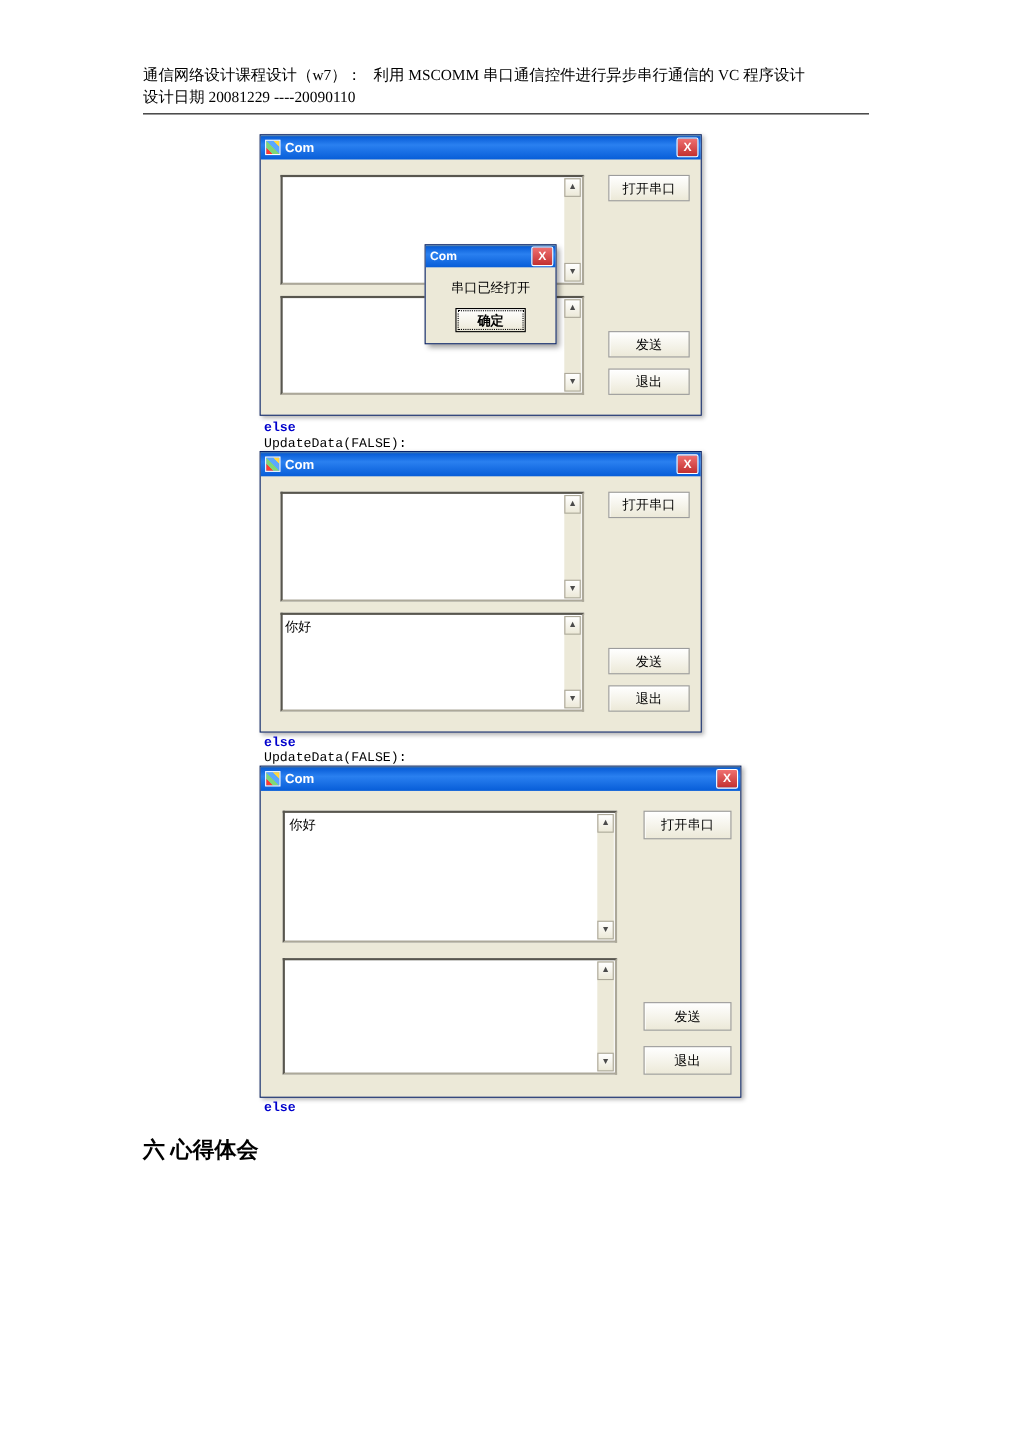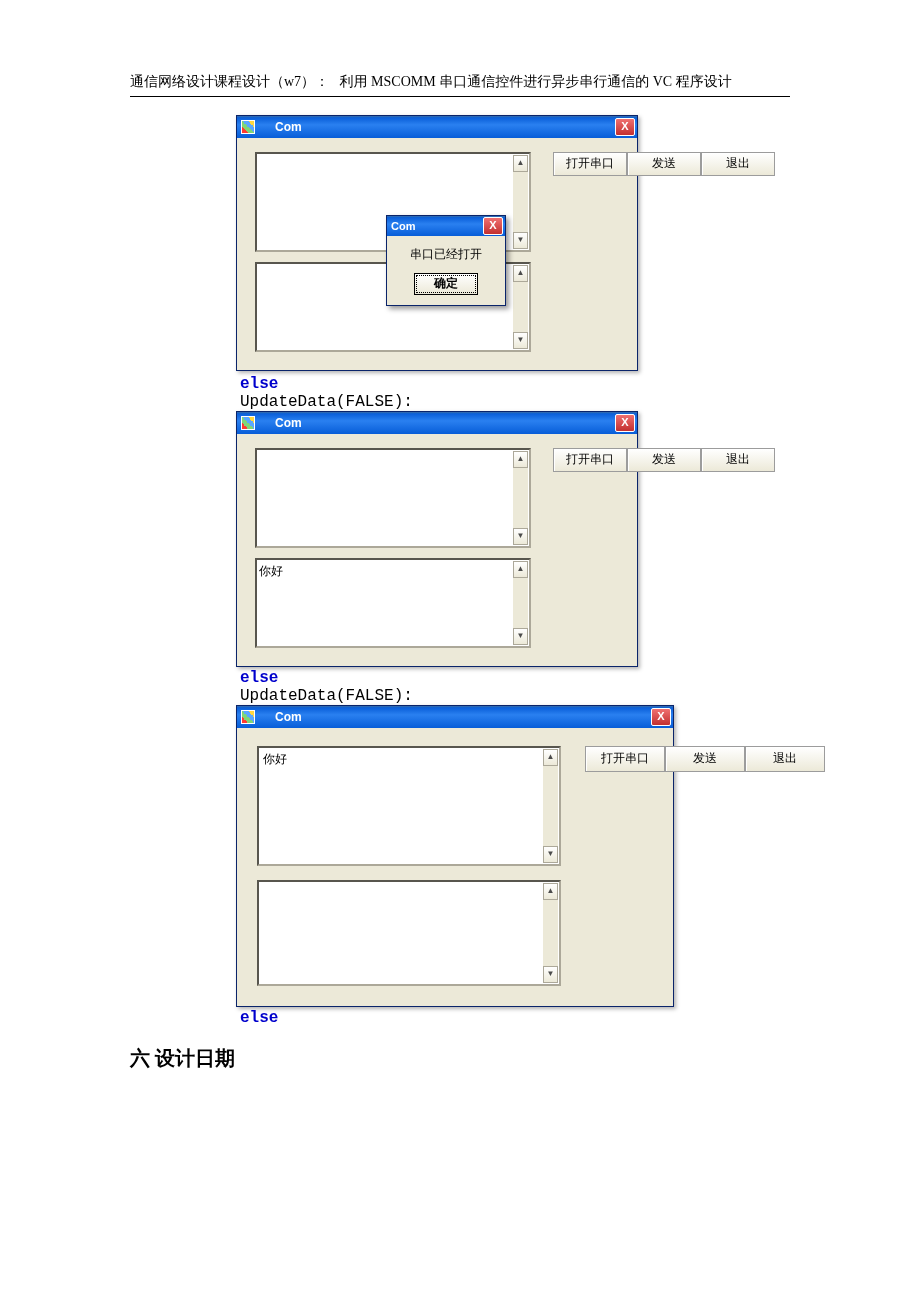--- a/index.html
+++ b/index.html
@@ -14,61 +14,60 @@
     margin:0 auto;
     padding:60px 130px 60px 130px;
     box-sizing:border-box;
   }
   .header {
     border-bottom:1px solid #000;
     padding-bottom:4px;
     margin-bottom:18px;
     line-height:1.4;
   }
-  .header .line1 { white-space:pre;margin-top:12px; }
+  .header .line1 { white-space:pre; }
   .header .line2 { }
   .caption { margin:6px 0 4px 0; }
   .para-indent { text-indent:2em; margin-top:14px; line-height:1.6; }
   .section-head { font-weight:bold; font-size:20px; margin-top:18px; }
 
   
   .win-wrap { margin-left:106px; position:relative; }
-  .code-line { font-family: "Courier New",monospace; font-size:16px; margin-left:4px; }
+  .code-line { font-family: "Courier New",monospace; font-size:12px; margin-left:4px; }
   .code-blue { color:#0000cc; font-weight:bold; }
   .win {
     border:1px solid #0a246a;
     background:#ece9d8;
     box-shadow:2px 2px 4px rgba(0,0,0,.3);
     font-family: Tahoma, Arial, sans-serif;
     font-size:11px;
   }
   .titlebar {
     height:22px;
     background:linear-gradient(to bottom,#3a6ea5 0%,#0a5fd9 8%,#2a80f0 40%,#075dd8 100%);
     display:flex; align-items:center;
     padding:0 2px 0 4px;
     color:#fff;
-    gap:16px;
   }
   .titlebar .winicon {
     width:14px;height:14px;margin-right:4px;
     background:linear-gradient(45deg,#ff3b30 25%,#7fd777 25% 50%,#5aa8ff 50% 75%,#ffd740 75%);
     border:1px solid #fff; box-sizing:border-box;
   }
   .titlebar .title { flex:1; font-weight:bold; font-size:12px; }
   .titlebar .closebtn {
     width:18px;height:16px;
     background:linear-gradient(#f07070,#c23030);
     border:1px solid #fff; border-radius:2px;
     display:flex;align-items:center;justify-content:center;
     color:#fff;font-weight:bold;font-size:11px;line-height:1;
   }
   .client { padding:14px 14px 18px 18px; display:flex; }
   .leftcol { display:flex; flex-direction:column; gap:10px; }
-  .rightcol { margin-left:22px; display:flex; flex-direction:row; }
+  .rightcol { margin-left:22px; display:flex; flex-direction:column; }
   .textbox {
     background:#fff;
     border:2px inset #aca899;
     position:relative;
     padding:3px 2px;
     font-family:"SimSun","宋体",serif;
     font-size:12px;
     color:#000;
   }
   .textbox .scroll {
@@ -113,20 +112,21 @@
   }
   .hl { background:#fff; padding:0 2px; }
 </style>
 </head>
 <body>
 
 <div class="page">
 
   <div class="header">
     <div class="line1">通信网络设计课程设计（w7）：   利用 MSCOMM 串口通信控件进行异步串行通信的 VC 程序设计</div>
+    <div class="line2">设计日期 20081229 ----20090110</div>
   </div>
 
   <div class="win-wrap">
     <div class="win" style="width:400px;">
       <div class="titlebar">
         <div class="winicon"></div>
         <span class="title">Com</span>
         <div class="closebtn">X</div>
       </div>
       <div class="client">
@@ -239,15 +239,15 @@
           <div class="btn" style="width:74px;height:24px;">打开串口</div>
           <div style="flex:1;"></div>
           <div class="btn" style="width:74px;height:24px;margin-bottom:14px;">发送</div>
           <div class="btn" style="width:74px;height:24px;">退出</div>
         </div>
       </div>
     </div>
     <div class="code-line" style="margin-top:2px;"><span class="code-blue">else</span></div>
   </div>
 
-  <div class="section-head">六 设计日期</div>
+  <div class="section-head">六 心得体会</div>
 
 </div>
 
 </body></html>

